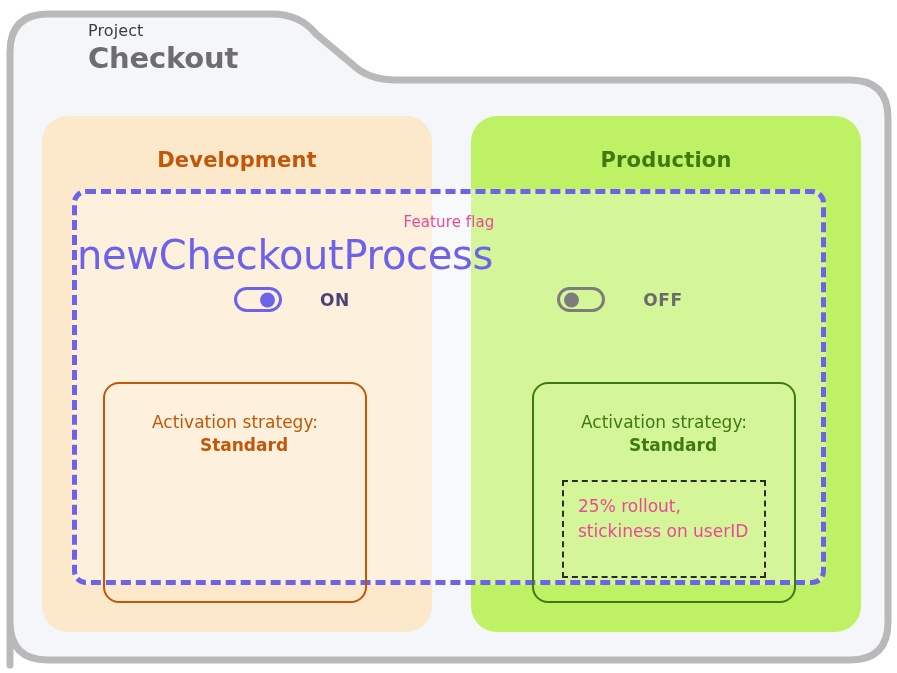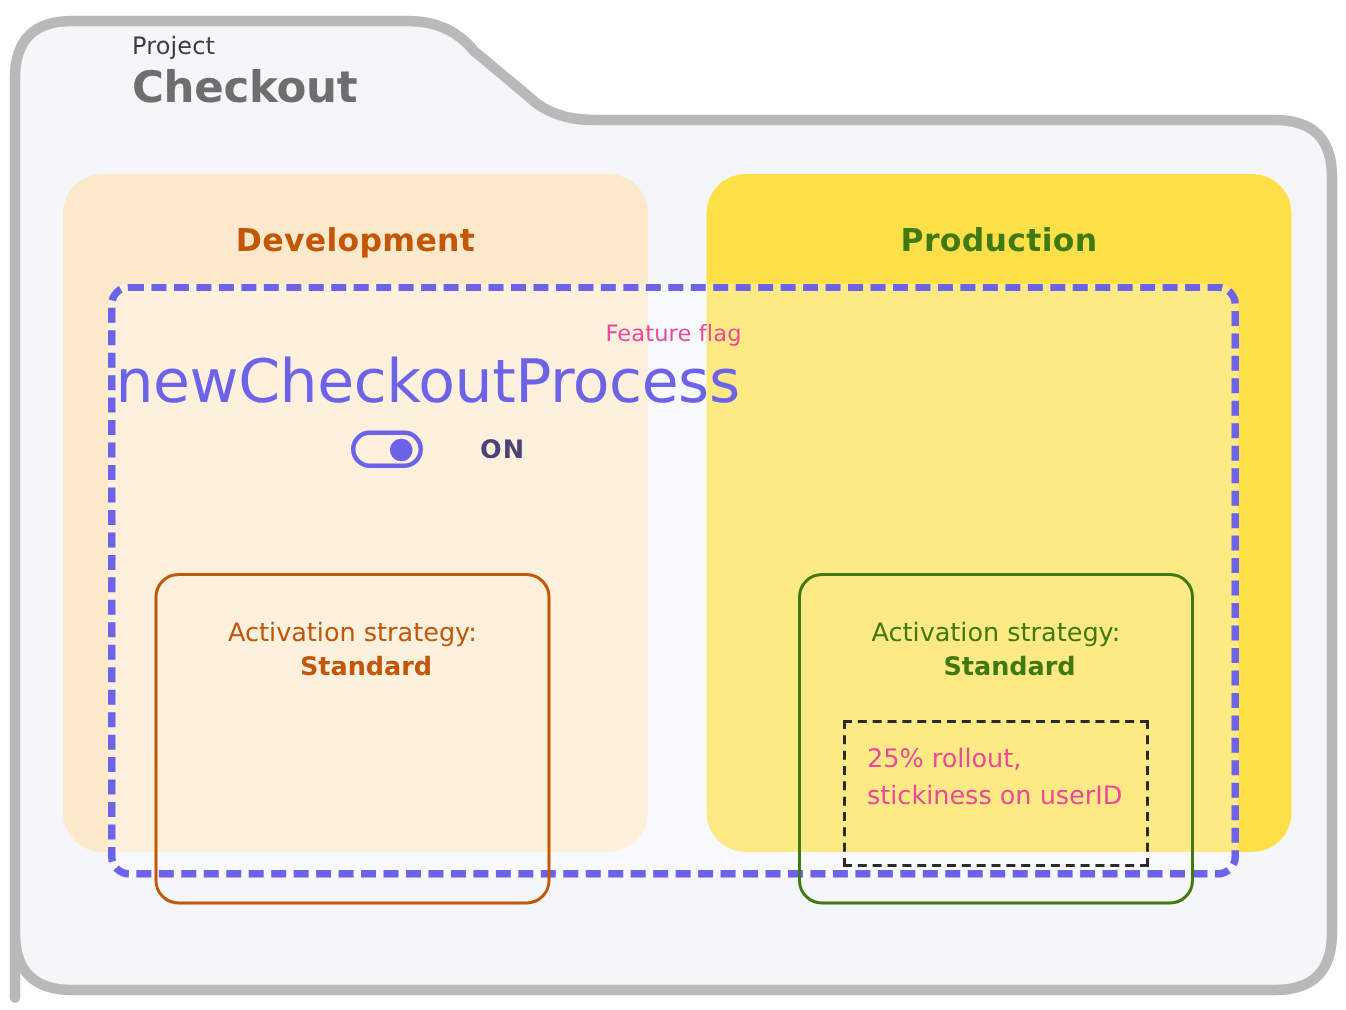--- a/index.html
+++ b/index.html
@@ -47,30 +47,30 @@
     line-height: 36px;
     letter-spacing: -0.2px;
     margin-top: 1px;
   }
 
   
   .env-panel {
     position: absolute;
     top: 116px;
     width: 390px;
-    height: 452px;
+    height: 516px;
     border-radius: 26px;
   }
   #env-development {
     left: 42px;
     background: #fce9cc;
   }
   #env-production {
     left: 471px;
-    background: #fde047;
+    background: #bef264;
   }
   .env-title {
     position: absolute;
     top: 32px;
     left: 0;
     right: 0;
     text-align: center;
     font-size: 21px;
     font-weight: bold;
     letter-spacing: 0.2px;
@@ -275,20 +275,26 @@
     <div id="flag-kicker">Feature flag</div>
     <div id="flag-name">newCheckoutProcess</div>
 
     <div class="toggle-row" id="toggle-row-development">
       <span class="switch on">
         <span class="knob"></span>
       </span>
       <span class="switch-label">ON</span>
     </div>
 
+    <div class="toggle-row" id="toggle-row-production">
+      <span class="switch off">
+        <span class="knob"></span>
+      </span>
+      <span class="switch-label">OFF</span>
+    </div>
   </div>
 
   <div class="strategy-card" id="strategy-card-development">
     <div class="strategy-head">
       <span>Activation strategy:</span>
       <span class="strategy-value">Standard</span>
     </div>
   </div>
 
   <div class="strategy-card" id="strategy-card-production">

